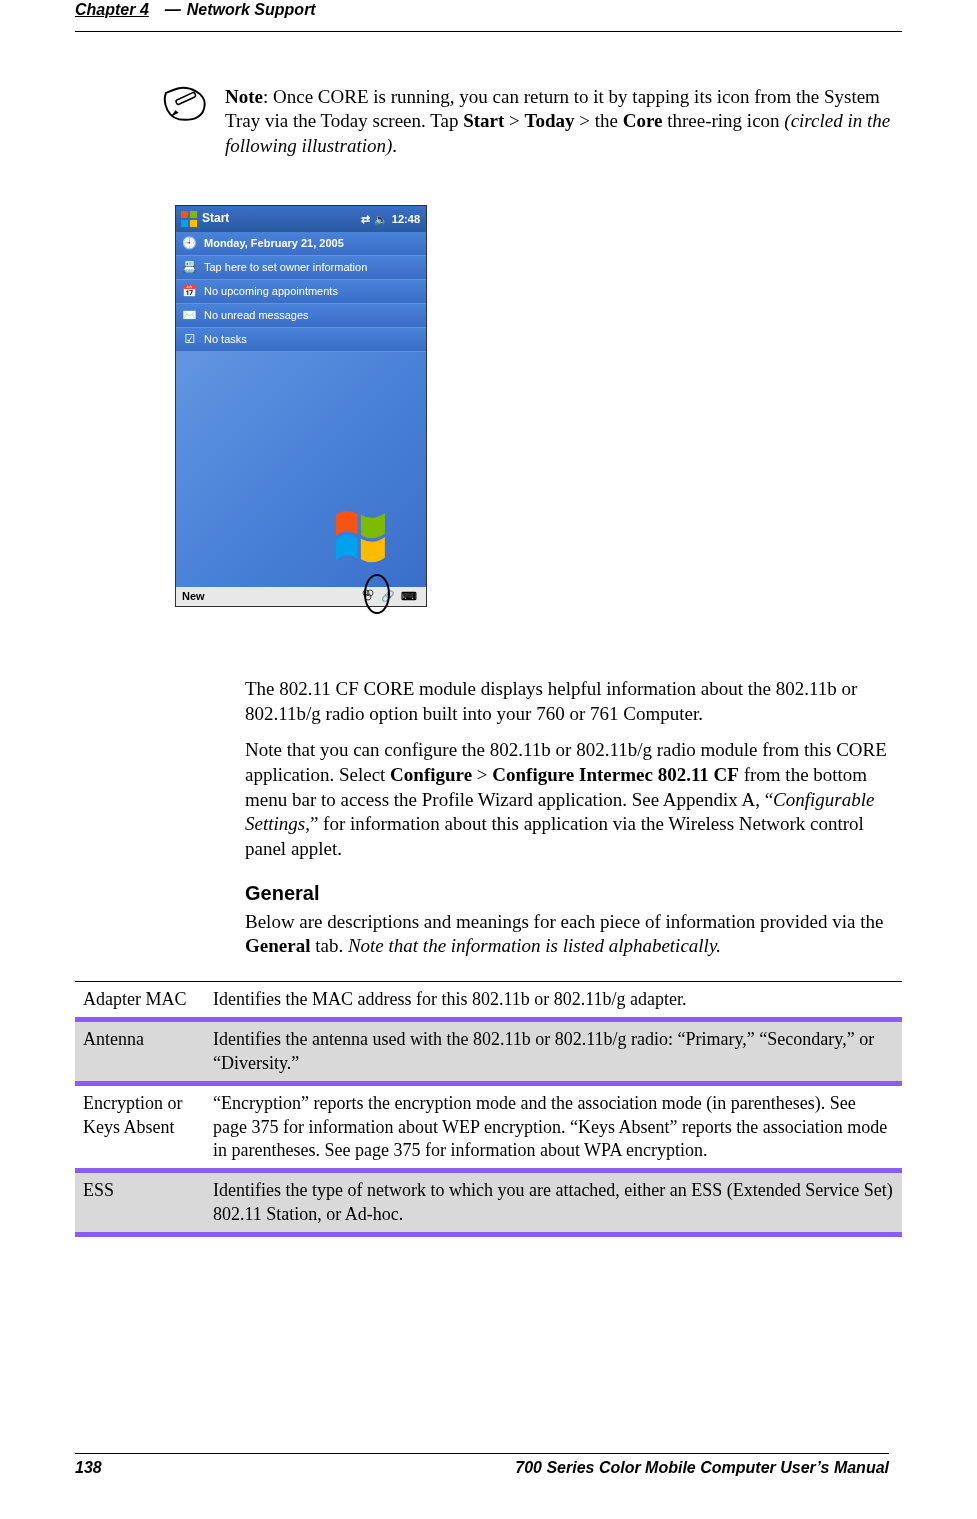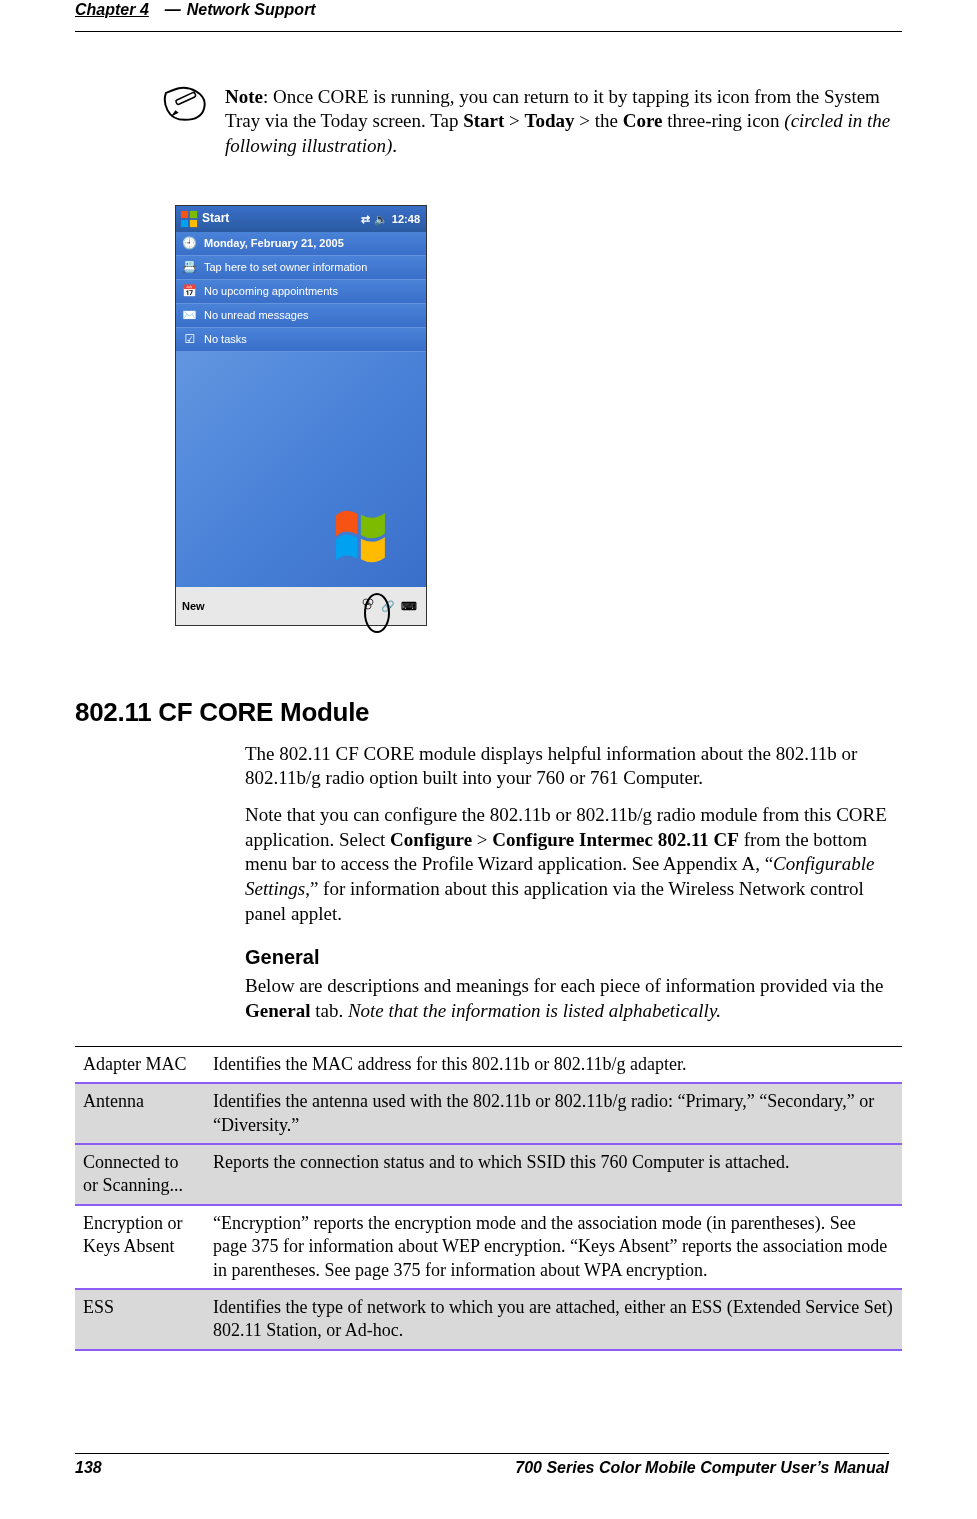--- a/index.html
+++ b/index.html
@@ -79,21 +79,21 @@
     position: relative;
   }
   .pda-winlogo-big {
     position: absolute;
     right: 25px;
     bottom: 20px;
     width: 70px;
     height: 60px;
   }
   .pda-bottombar {
-    height: 38px;
+    height: 19px;
     background: #e8e8e8;
     color: #000;
     display: flex;
     align-items: center;
     padding: 0 6px;
     font-size: 11px;
     font-weight: bold;
   }
   .pda-bottombar .spacer { flex: 1; }
   .pda-bottombar .tray-icon { margin: 0 3px; }
@@ -126,21 +126,21 @@
   .body-para b { font-weight: bold; }
   .body-para i { font-style: italic; }
   table.info-table {
     width: 100%;
     border-collapse: collapse;
     margin-top: 22px;
     font-size: 18px;
   }
   table.info-table td {
     border-top: 1px solid #000;
-    border-bottom: 2px solid #8b5cf6;
+    border-bottom: 5px solid #8b5cf6;
     padding: 6px 8px;
     vertical-align: top;
   }
   table.info-table td.term {
     width: 130px;
   }
   table.info-table tr.shaded td {
     background: #d9d9d9;
   }
   .footer {
@@ -237,21 +237,20 @@
               <circle cx="7" cy="9" r="3" fill="none" stroke="#444"></circle>
             </svg>
         </span>
         <span class="tray-icon">🔗</span>
         <span class="tray-icon">⌨</span>
       </div>
       <div class="circle-overlay"></div>
     </div>
   </div>
 
-  <h2 class="section-title">802.11 CF CORE Module</h2>
 
   <div class="indent-block">
     <p class="body-para">The 802.11 CF CORE module displays helpful information about the 802.11b or 802.11b/g radio option built into your 760 or 761 Computer.</p>
     <p class="body-para">
       <span>Note that you can configure the 802.11b or 802.11b/g radio module from this CORE application. Select </span><b>Configure</b><span> &gt; </span><b>Configure Intermec 802.11 CF</b><span> from the bottom menu bar to access the Profile Wizard application. See Appendix A, “</span><i>Configurable Settings</i><span>,” for information about this application via the Wireless Network control panel applet.</span>
     </p>
     <h3 class="subheading">General</h3>
     <p class="body-para">
       <span>Below are descriptions and meanings for each piece of information provided via the </span><b>General</b><span> tab. </span><i>Note that the information is listed alphabetically.</i>
     </p>
@@ -260,24 +259,20 @@
   <table class="info-table">
     <tbody>
         <tr>
       <td class="term">Adapter MAC</td>
       <td>Identifies the MAC address for this 802.11b or 802.11b/g adapter.</td>
     </tr>
     <tr class="shaded">
       <td class="term">Antenna</td>
       <td>Identifies the antenna used with the 802.11b or 802.11b/g radio: “Primary,” “Secondary,” or “Diversity.”</td>
     </tr>
-    <tr class="shaded">
-      <td class="term">Connected to or Scanning...</td>
-      <td>Reports the connection status and to which SSID this 760 Computer is attached.</td>
-    </tr>
     <tr>
       <td class="term">Encryption or Keys Absent</td>
       <td>“Encryption” reports the encryption mode and the association mode (in parentheses). See page 375 for information about WEP encryption. “Keys Absent” reports the association mode in parentheses. See page 375 for information about WPA encryption.</td>
     </tr>
     <tr class="shaded">
       <td class="term">ESS</td>
       <td>Identifies the type of network to which you are attached, either an ESS (Extended Service Set) 802.11 Station, or Ad-hoc.</td>
     </tr>
   </tbody>
     </table>

